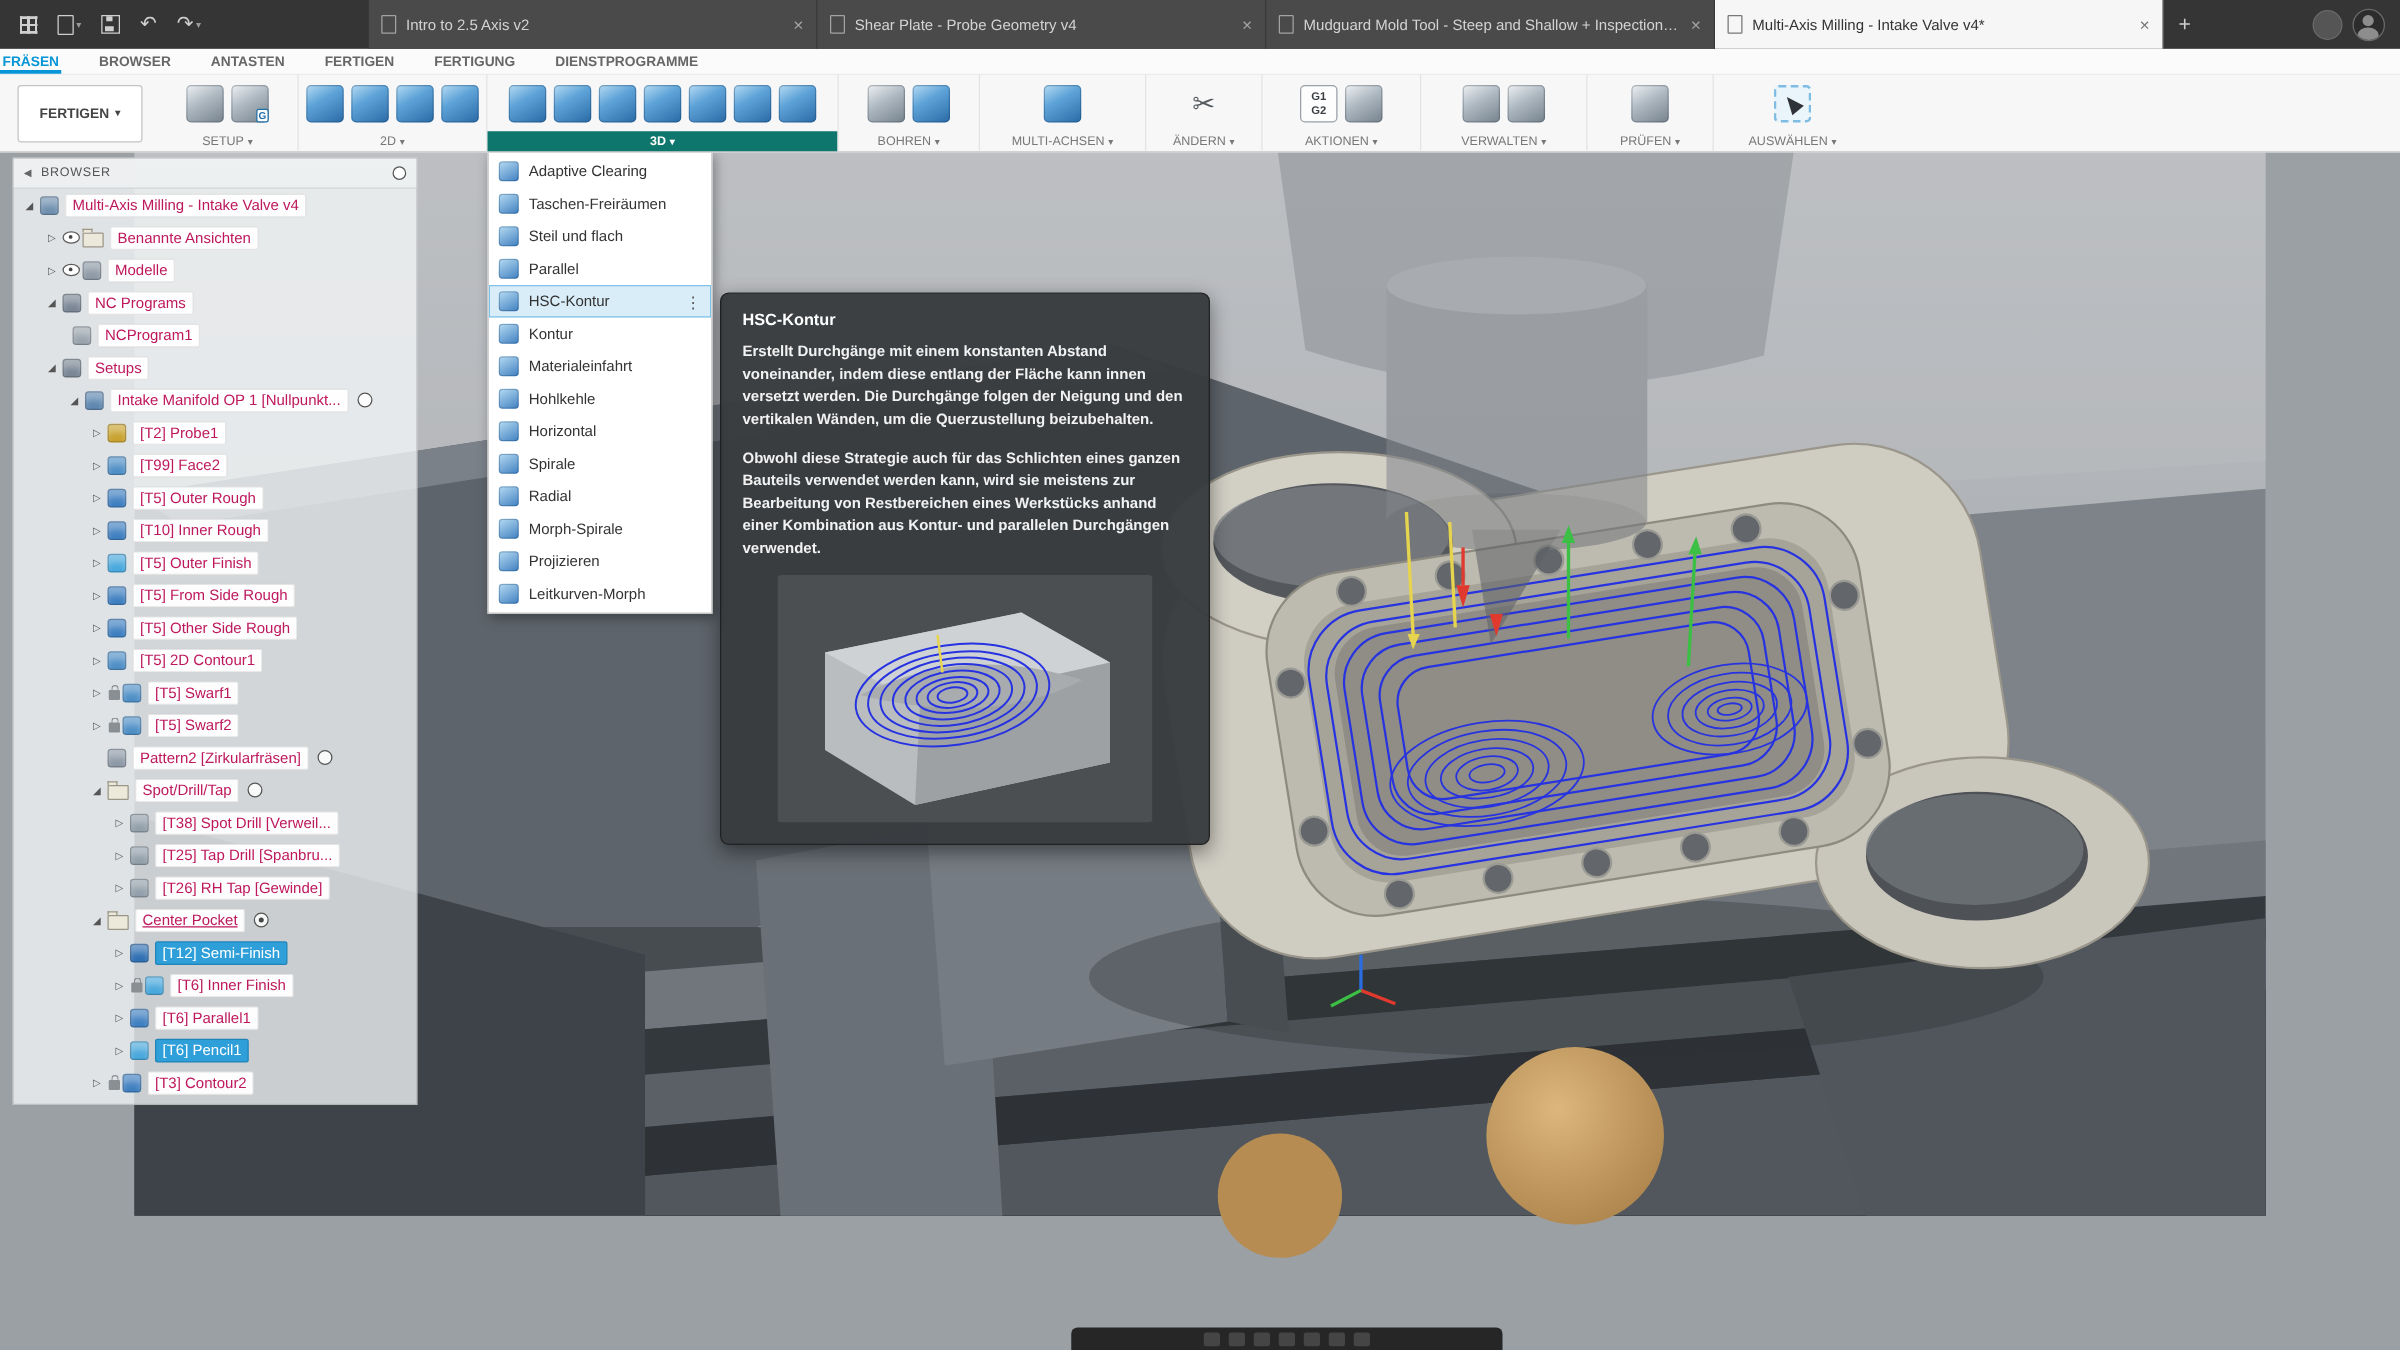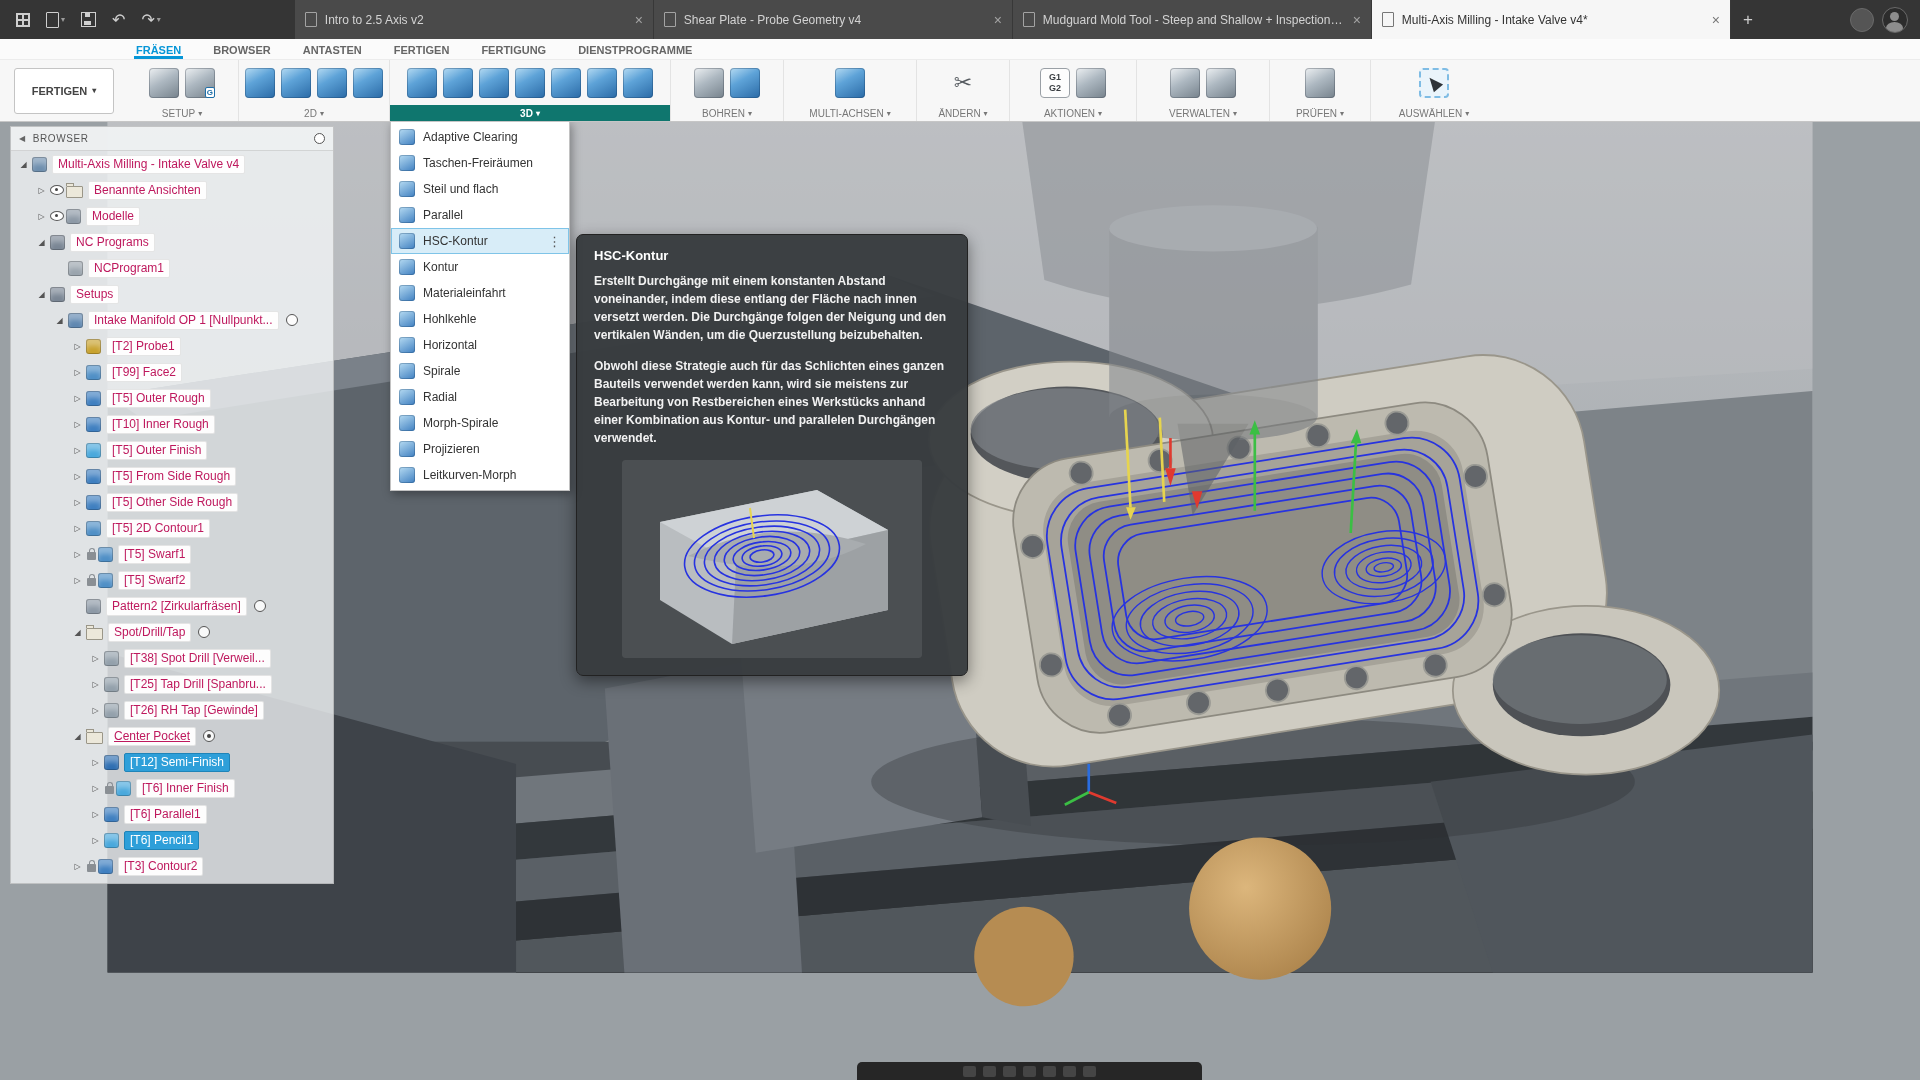--- a/index.html
+++ b/index.html
@@ -24,21 +24,21 @@
   .tab-close{opacity:.65;font-size:14px;flex:none;}
   .newtab{background:none;border:none;color:#cfcfcf;font-size:17px;width:34px;cursor:default;}
   .tb-right{margin-left:auto;display:flex;align-items:center;gap:8px;padding-right:12px;}
   .round-btn{width:22px;height:22px;border-radius:50%;background:#555;border:1px solid #6a6a6a;position:relative;}
   .avatar{width:24px;height:24px;border-radius:50%;background:#2c2c2c;border:1px solid #6a6a6a;position:relative;overflow:hidden;}
   .avatar:before{content:"";position:absolute;left:7px;top:4px;width:9px;height:9px;border-radius:50%;background:#8d8d8d;}
   .avatar:after{content:"";position:absolute;left:3px;top:14px;width:17px;height:12px;border-radius:50%;background:#8d8d8d;}
 
   
   .ribbon{position:absolute;left:0;top:39px;width:1920px;height:82px;background:#f7f7f7;border-bottom:1px solid #c6c6c6;z-index:55;}
-  .ribbon-tabs{height:20px;display:flex;gap:28px;padding-left:134px;align-items:flex-end;background:#fbfbfb;border-bottom:1px solid #ececec;}
+  .ribbon-tabs{height:20px;display:flex;gap:28px;align-items:flex-end;background:#fbfbfb;border-bottom:1px solid #ececec;}
   .rtab{font-size:11px;font-weight:bold;color:#666;padding:0 2px 3px;cursor:default;}
   .rtab.active{color:#0696d7;border-bottom:3px solid #0696d7;padding-bottom:0;}
   .ribbon-body{display:flex;height:61px;padding-left:14px;align-items:stretch;}
   .workspace-btn{width:100px;height:46px;align-self:center;background:#fff;border:1px solid #c4c4c4;border-radius:3px;font-weight:bold;font-size:11px;color:#444;display:flex;align-items:center;justify-content:center;gap:5px;margin-right:12px;cursor:default;}
   .group{display:flex;flex-direction:column;flex:none;}
   .group + .group{border-left:1px solid #e3e3e3;}
   .tools{flex:1;display:flex;align-items:center;justify-content:center;gap:6px;}
   .glabel{height:16px;display:flex;align-items:center;justify-content:center;gap:3px;font-size:10px;color:#777;cursor:default;}
   .glabel.active{background:#0f766e;color:#fff;font-weight:bold;}
   .caret{font-size:8px;}
@@ -439,21 +439,21 @@
           <span class="arrow">▷</span>
           <span class="eye"></span>
           <span class="op-ic" style="background: rgb(141, 153, 166);"></span>
           <span class="lbl">Modelle</span>
         </div>
         <div class="row" style="padding-left: 24px;">
           <span class="arrow">◢</span>
           <span class="op-ic" style="background: rgb(122, 134, 148);"></span>
           <span class="lbl">NC Programs</span>
         </div>
-        <div class="row" style="padding-left: 42px;">
+        <div class="row" style="padding-left: 32px;">
           <span class="arrow"></span>
           <span class="op-ic" style="background: rgb(154, 164, 173);"></span>
           <span class="lbl">NCProgram1</span>
         </div>
         <div class="row" style="padding-left: 24px;">
           <span class="arrow">◢</span>
           <span class="op-ic" style="background: rgb(122, 134, 148);"></span>
           <span class="lbl">Setups</span>
         </div>
         <div class="row" style="padding-left: 42px;">
@@ -632,21 +632,21 @@
         <span>Projizieren</span>
       </div>
       <div class="dd-item">
         <span class="dd-ic"></span>
         <span>Leitkurven-Morph</span>
       </div>
     </div>
 
   <div class="tooltip">
     <div class="tt-title">HSC-Kontur</div>
-    <p>Erstellt Durchgänge mit einem konstanten Abstand voneinander, indem diese entlang der Fläche nach innen versetzt werden. Die Durchgänge folgen der Neigung und den vertikalen Wänden, um die Querzustellung beizubehalten.</p>
+    <p>Erstellt Durchgänge mit einem konstanten Abstand voneinander, indem diese entlang der Fläche kann innen versetzt werden. Die Durchgänge folgen der Neigung und den vertikalen Wänden, um die Querzustellung beizubehalten.</p>
     <p>Obwohl diese Strategie auch für das Schlichten eines ganzen Bauteils verwendet werden kann, wird sie meistens zur Bearbeitung von Restbereichen eines Werkstücks anhand einer Kombination aus Kontur- und parallelen Durchgängen verwendet.</p>
     <svg class="tt-preview" width="300" height="198" viewBox="0 0 300 198">
       <rect x="0" y="0" width="300" height="198" fill="#4b4f52" rx="3"></rect>
       <polygon points="38,62 195,30 266,70 266,150 110,184 38,140" fill="#b9bdc0"></polygon>
       <polygon points="38,62 195,30 266,70 114,104" fill="#ced2d5"></polygon>
       <polygon points="114,104 266,70 266,150 110,184" fill="#9da1a4"></polygon>
       <path d="M66,96 Q150,54 244,84 Q172,122 66,96 Z" fill="#a8acaf"></path>
       <g fill="none" stroke="#2733e0" stroke-width="1.6">
         <ellipse cx="140" cy="96" rx="78" ry="40" transform="rotate(-8 140 96)"></ellipse>
         <ellipse cx="140" cy="96" rx="68" ry="34" transform="rotate(-8 140 96)"></ellipse>

